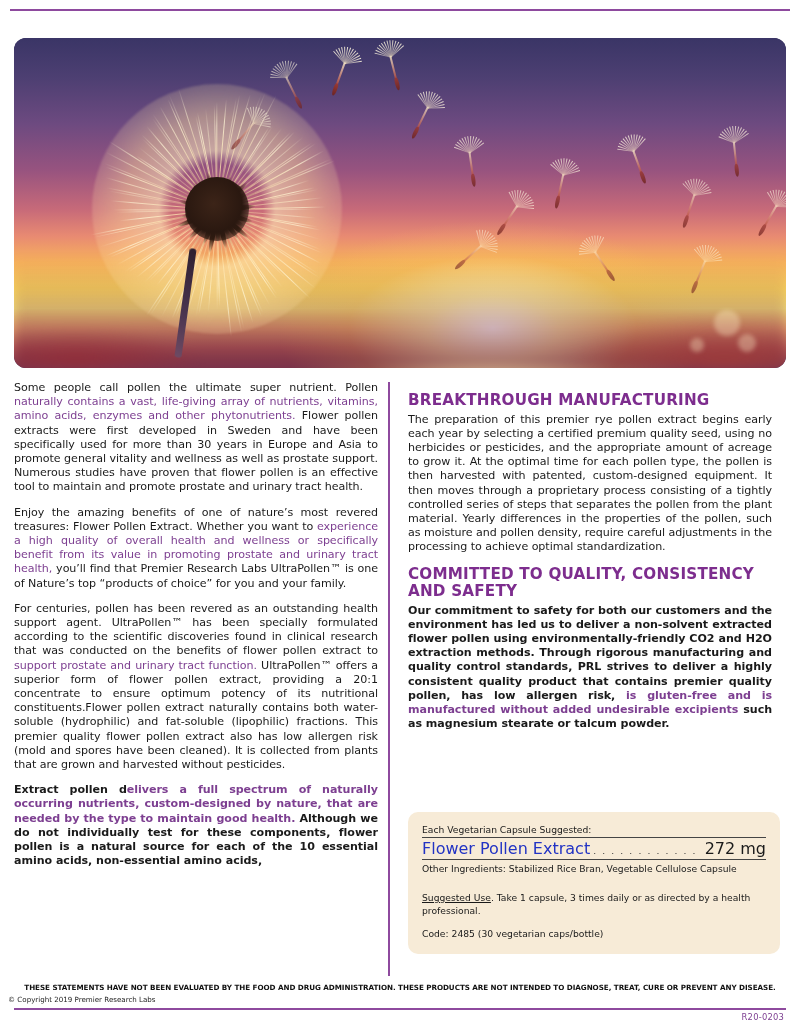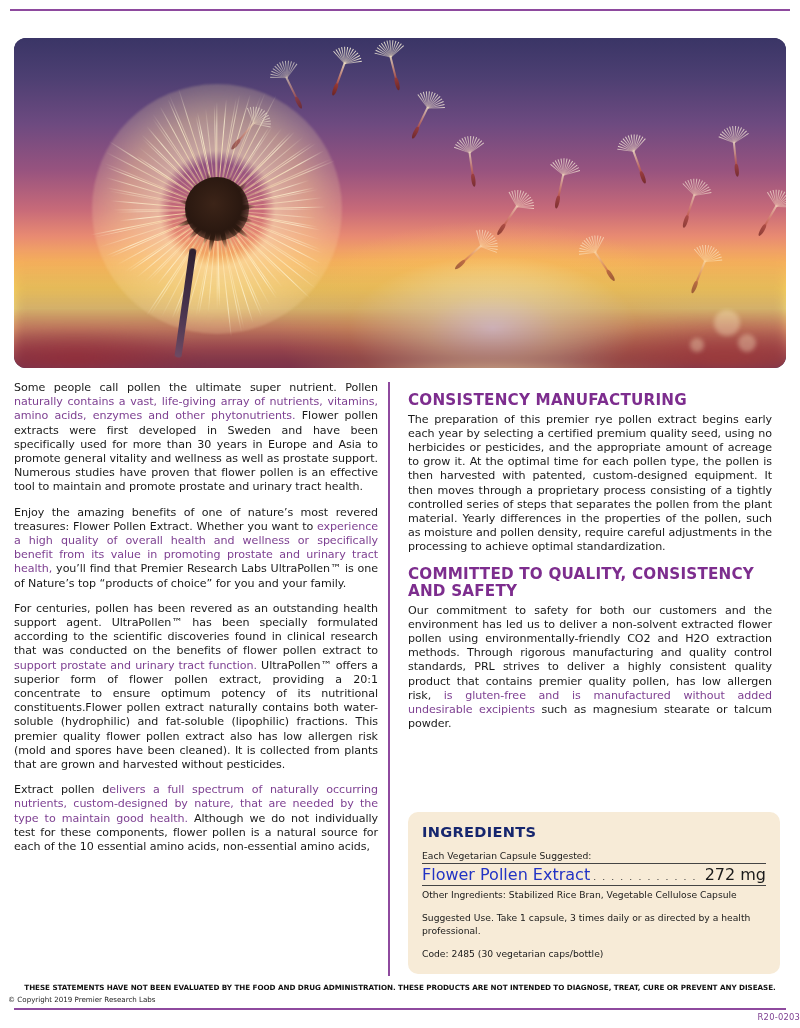--- a/index.html
+++ b/index.html
@@ -190,21 +190,21 @@
   .col-right { left: 394px; }
 
   p.body {
     margin: 0 0 11px 0;
     font-size: 11.1px;
     line-height: 14.2px;
     text-align: justify;
     color: #1a1a1a;
     letter-spacing: -0.05px;
   }
-  p.body:last-child { margin-bottom: 0; }
+  p.body:last-child { margin-bottom: 0; font-weight: bold; }
 
   .hl { color: #7d3f91; }
 
   h2.section {
     margin: 6px 0 3px 0;
     font-size: 15.2px;
     line-height: 17.5px;
     font-weight: bold;
     color: #7d2d8e;
     letter-spacing: 0.2px;
@@ -250,23 +250,23 @@
   .ing-dots {
     flex: 1;
     margin: 0 3px;
     overflow: hidden;
     white-space: nowrap;
     color: #333;
     letter-spacing: 1.6px;
     font-size: 9.2px;
   }
   .ing-amount { white-space: nowrap; color: #1a1a1a; }
-  .ing-other { margin-bottom: 10px; }
+  .ing-other { margin-bottom: 16px; }
   .ing-use { margin-bottom: 10px; }
-  .ing-use .u { }
+  .ing-use .u { text-decoration: underline; }
   .ing-code { }
 
   
   .disclaimer {
     position: absolute;
     left: 0;
     top: 983px;
     width: 800px;
     text-align: center;
     font-size: 7.2px;
@@ -284,21 +284,21 @@
   .bottom-rule {
     position: absolute;
     left: 14px;
     top: 1008px;
     width: 772px;
     height: 1.6px;
     background: #8e4a9e;
   }
   .revcode {
     position: absolute;
-    right: 0;
+    right: 16px;
     top: 1012px;
     font-size: 8.4px;
     color: #7d3f91;
     letter-spacing: 0.2px;
   }
 </style>
 </head>
 <body>
 
 <div class="page">
@@ -722,33 +722,32 @@
 
       <p class="body"><span>For centuries, pollen has been revered as an outstanding health support agent. UltraPollen™ has been specially formulated according to the scientific discoveries found in clinical research that was conducted on the benefits of flower pollen extract to </span><span class="hl">support prostate and urinary tract function.</span><span> UltraPollen™ offers a superior form of flower pollen extract, providing a 20:1 concentrate to ensure optimum potency of its nutritional constituents.Flower pollen extract naturally contains both water-soluble (hydrophilic) and fat-soluble (lipophilic) fractions. This premier quality flower pollen extract also has low allergen risk (mold and spores have been cleaned). It is collected from plants that are grown and harvested without pesticides.</span></p>
 
       <p class="body"><span>Extract pollen d</span><span class="hl">elivers a full spectrum of naturally occurring nutrients, custom-designed by nature, that are needed by the type to maintain good health.</span><span> Although we do not individually test for these components, flower pollen is a natural source for each of the 10 essential amino acids, non-essential amino acids,</span></p>
 
     </div>
 
     <div class="col col-right">
 
 
-      <h2 class="section first">CONSISTENCY MANUFACTURING</h2>
+      <h2 class="section first">BREAKTHROUGH MANUFACTURING</h2>
 
       <p class="body">The preparation of this premier rye pollen extract begins early each year by selecting a certified premium quality seed, using no herbicides or pesticides, and the appropriate amount of acreage to grow it. At the optimal time for each pollen type, the pollen is then harvested with patented, custom-designed equipment. It then moves through a proprietary process consisting of a tightly controlled series of steps that separates the pollen from the plant material. Yearly differences in the properties of the pollen, such as moisture and pollen density, require careful adjustments in the processing to achieve optimal standardization.</p>
 
       <h2 class="section">COMMITTED TO QUALITY, CONSISTENCY AND SAFETY</h2>
 
       <p class="body"><span>Our commitment to safety for both our customers and the environment has led us to deliver a non-solvent extracted flower pollen using environmentally-friendly CO2 and H2O extraction methods. Through rigorous manufacturing and quality control standards, PRL strives to deliver a highly consistent quality product that contains premier quality pollen, has low allergen risk, </span><span class="hl">is gluten-free and is manufactured without added undesirable excipients</span><span> such as magnesium stearate or talcum powder.</span></p>
 
     </div>
   </div>
 
   <div class="ingredients">
-    <div class="ing-title">INGREDIENTS</div>
 
     <div class="ing-line ing-provides">Each Vegetarian Capsule Suggested:</div>
 
     <div class="ing-row">
       <span class="ing-name">Flower Pollen Extract</span>
       <span class="ing-dots">. . . . . . . . . . . . . . . . . . . . . . . . . . . . . . . . . . . . . . . .</span>
       <span class="ing-amount">272 mg</span>
     </div>
 
     <div class="ing-line ing-other">Other Ingredients: Stabilized Rice Bran, Vegetable Cellulose Capsule</div>

